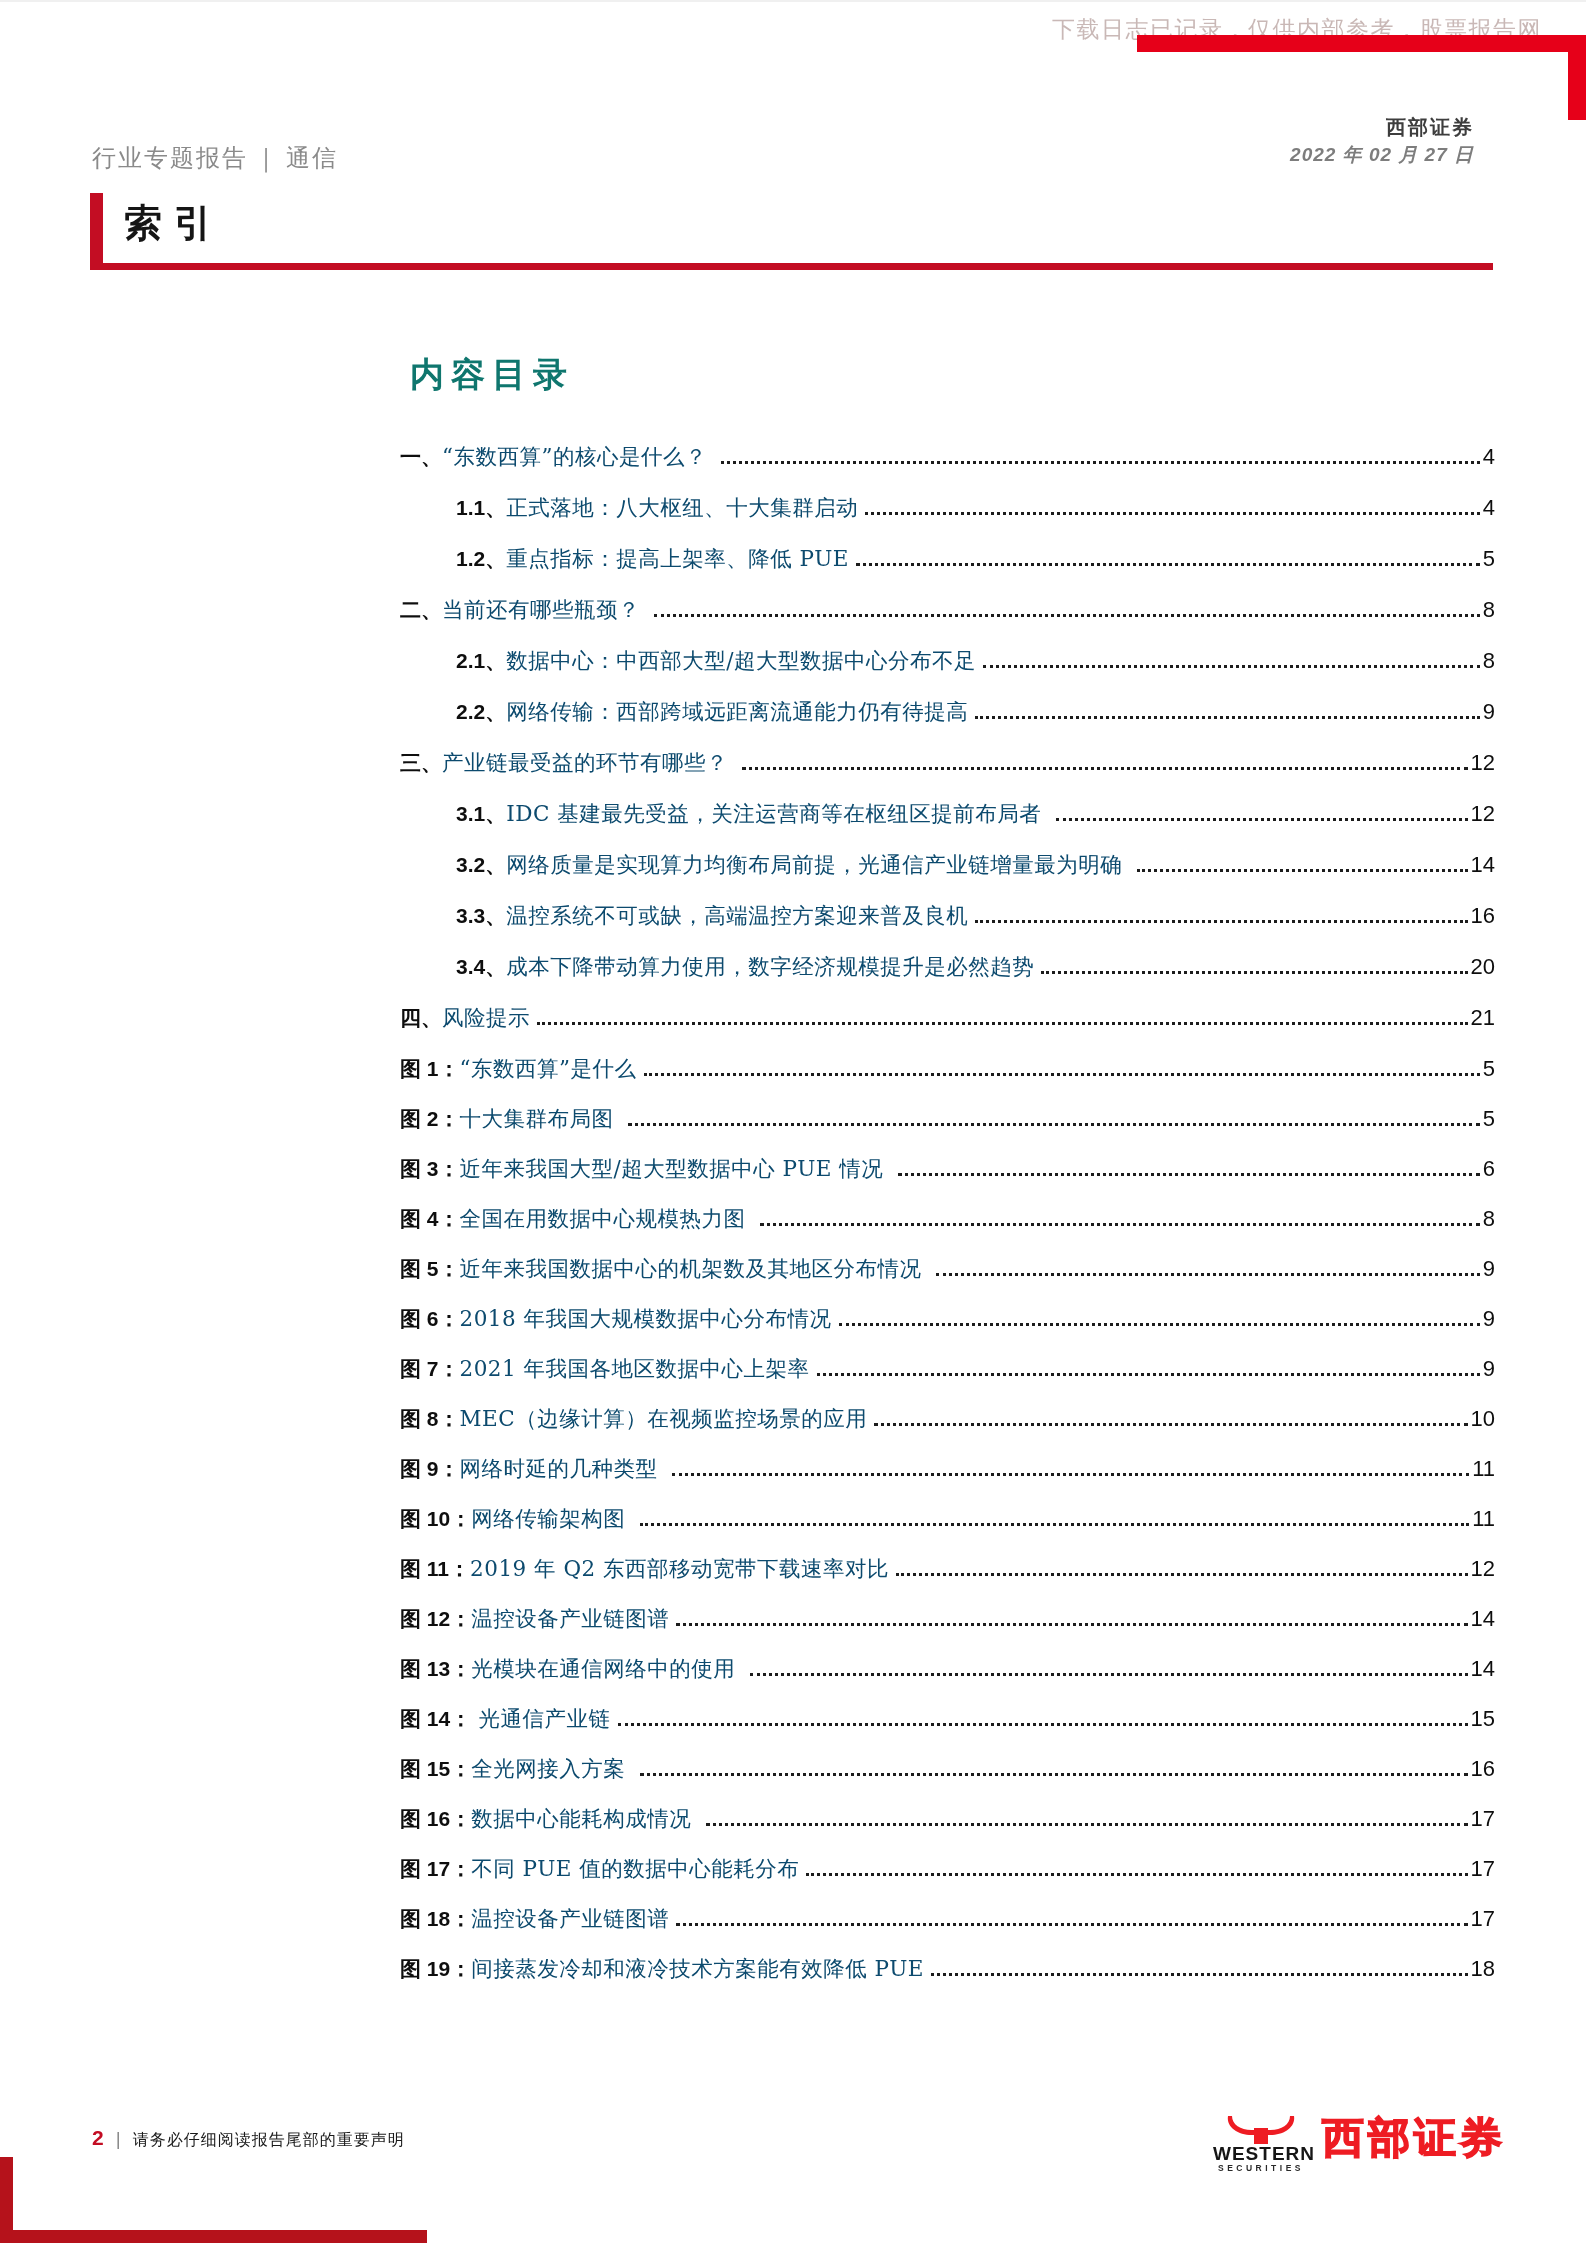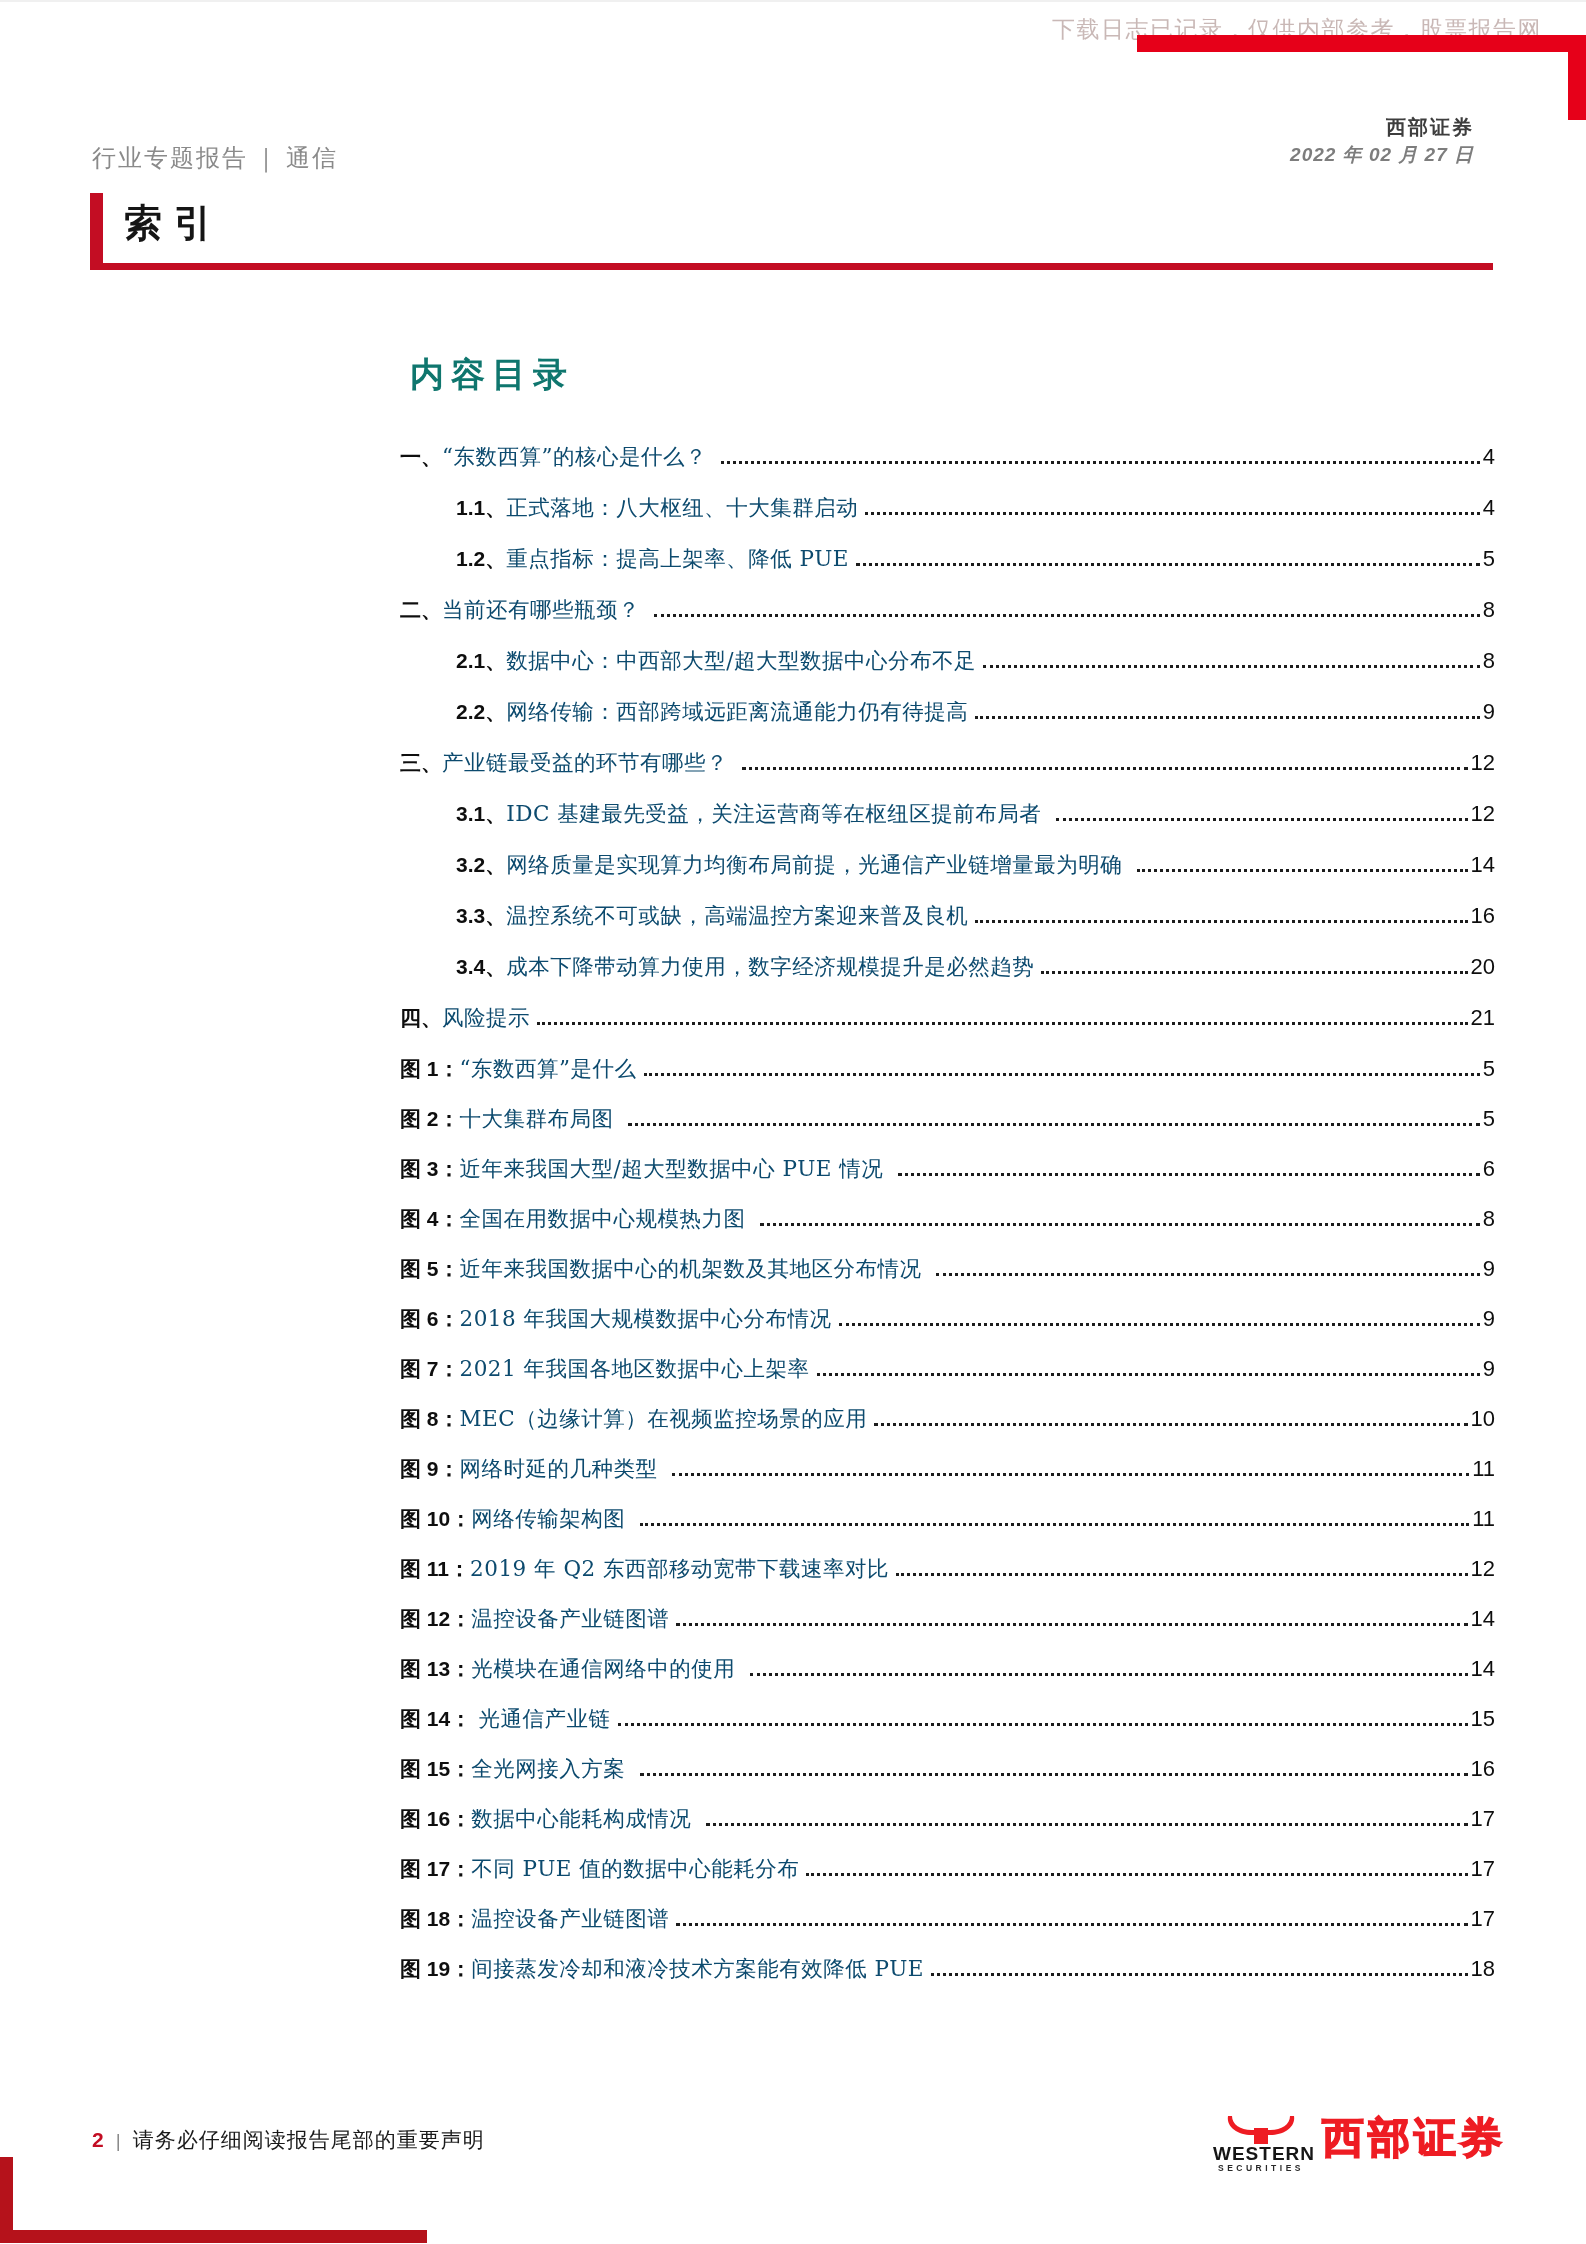--- a/index.html
+++ b/index.html
@@ -57,21 +57,21 @@
   .etext {
     font-family:"DejaVu Serif","Liberation Serif",serif; font-size:21.5px; color:#0c4a6e;
     white-space:pre; letter-spacing:0.5px;
   }
   .leader { flex:1; border-bottom:3px dotted #1c1c1c; margin:0 3px 6px 7px; min-width:20px; }
   .pnum  { font-size:22px; color:#0e0e0e; }
   
   .footer-note { position:absolute; left:92px; top:2124px; display:flex; align-items:baseline; }
   .footer-note .fnum { color:var(--title-red,#c30d23); font-weight:bold; font-size:21px; }
   .footer-note .fsep { color:#8a8a8a; font-size:19px; margin:0 12px; }
-  .footer-note .ftext { font-size:21px; color:#1a1a1a; font-family:"DejaVu Serif","Liberation Serif",serif; letter-spacing:1px; }
+  .footer-note .ftext { font-size:16px; color:#1a1a1a; font-family:"DejaVu Serif","Liberation Serif",serif; letter-spacing:1px; }
   .logo { position:absolute; left:1213px; top:2112px; width:96px; text-align:center; }
   .logo .horns { display:block; margin:0 auto 1px; }
   .logo .lname { font-size:19px; font-weight:bold; color:#161616; letter-spacing:1px; line-height:18px; }
   .logo .lsub  { font-size:8.5px; font-weight:bold; color:#2a2a2a; letter-spacing:3.5px; line-height:11px; }
   .logo-brand {
     position:absolute; left:1322px; top:2108px; font-size:42px; font-weight:900;
     color:var(--logo-red,#ee1c23); letter-spacing:4px; font-family:"Liberation Sans",sans-serif;
     -webkit-text-stroke:1.5px var(--logo-red,#ee1c23);
   }
   .bar-bot-v { position:absolute; left:0; top:2155px; width:13px; height:85px; background:var(--footer-red,#b5121b); }

